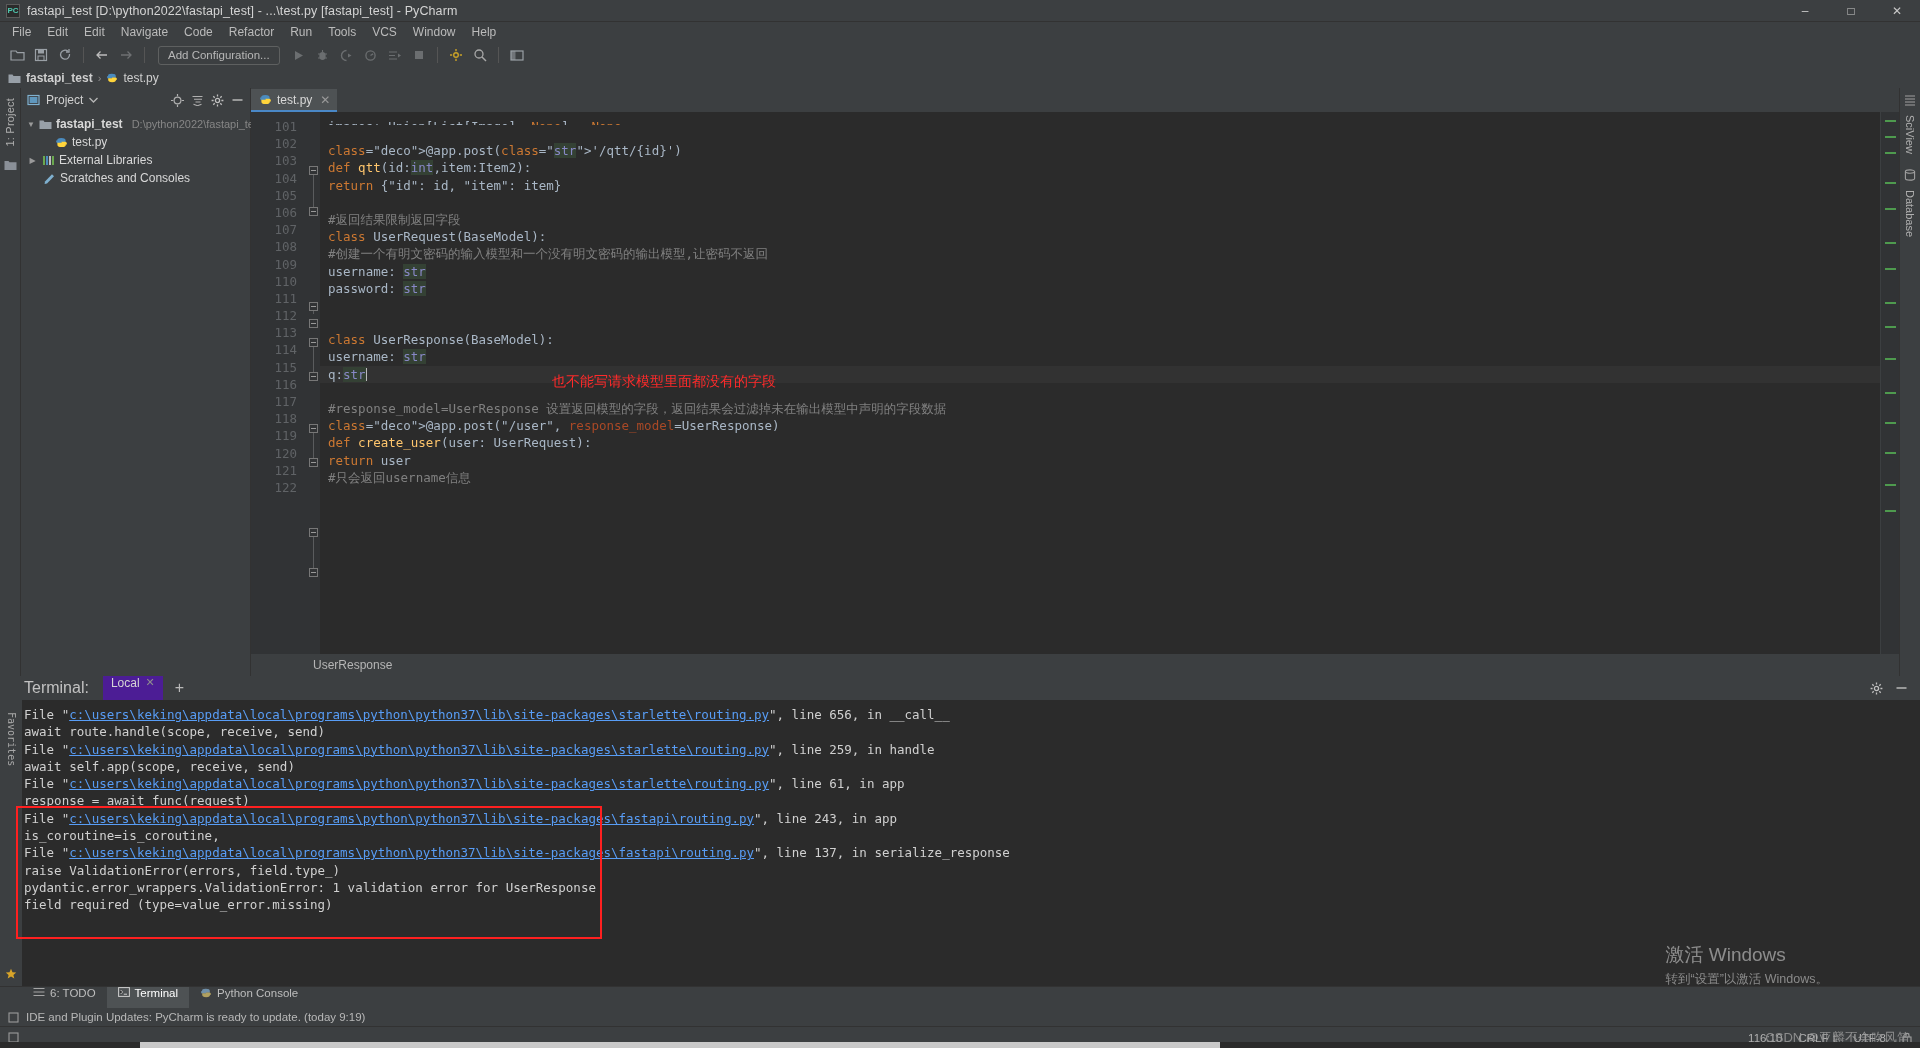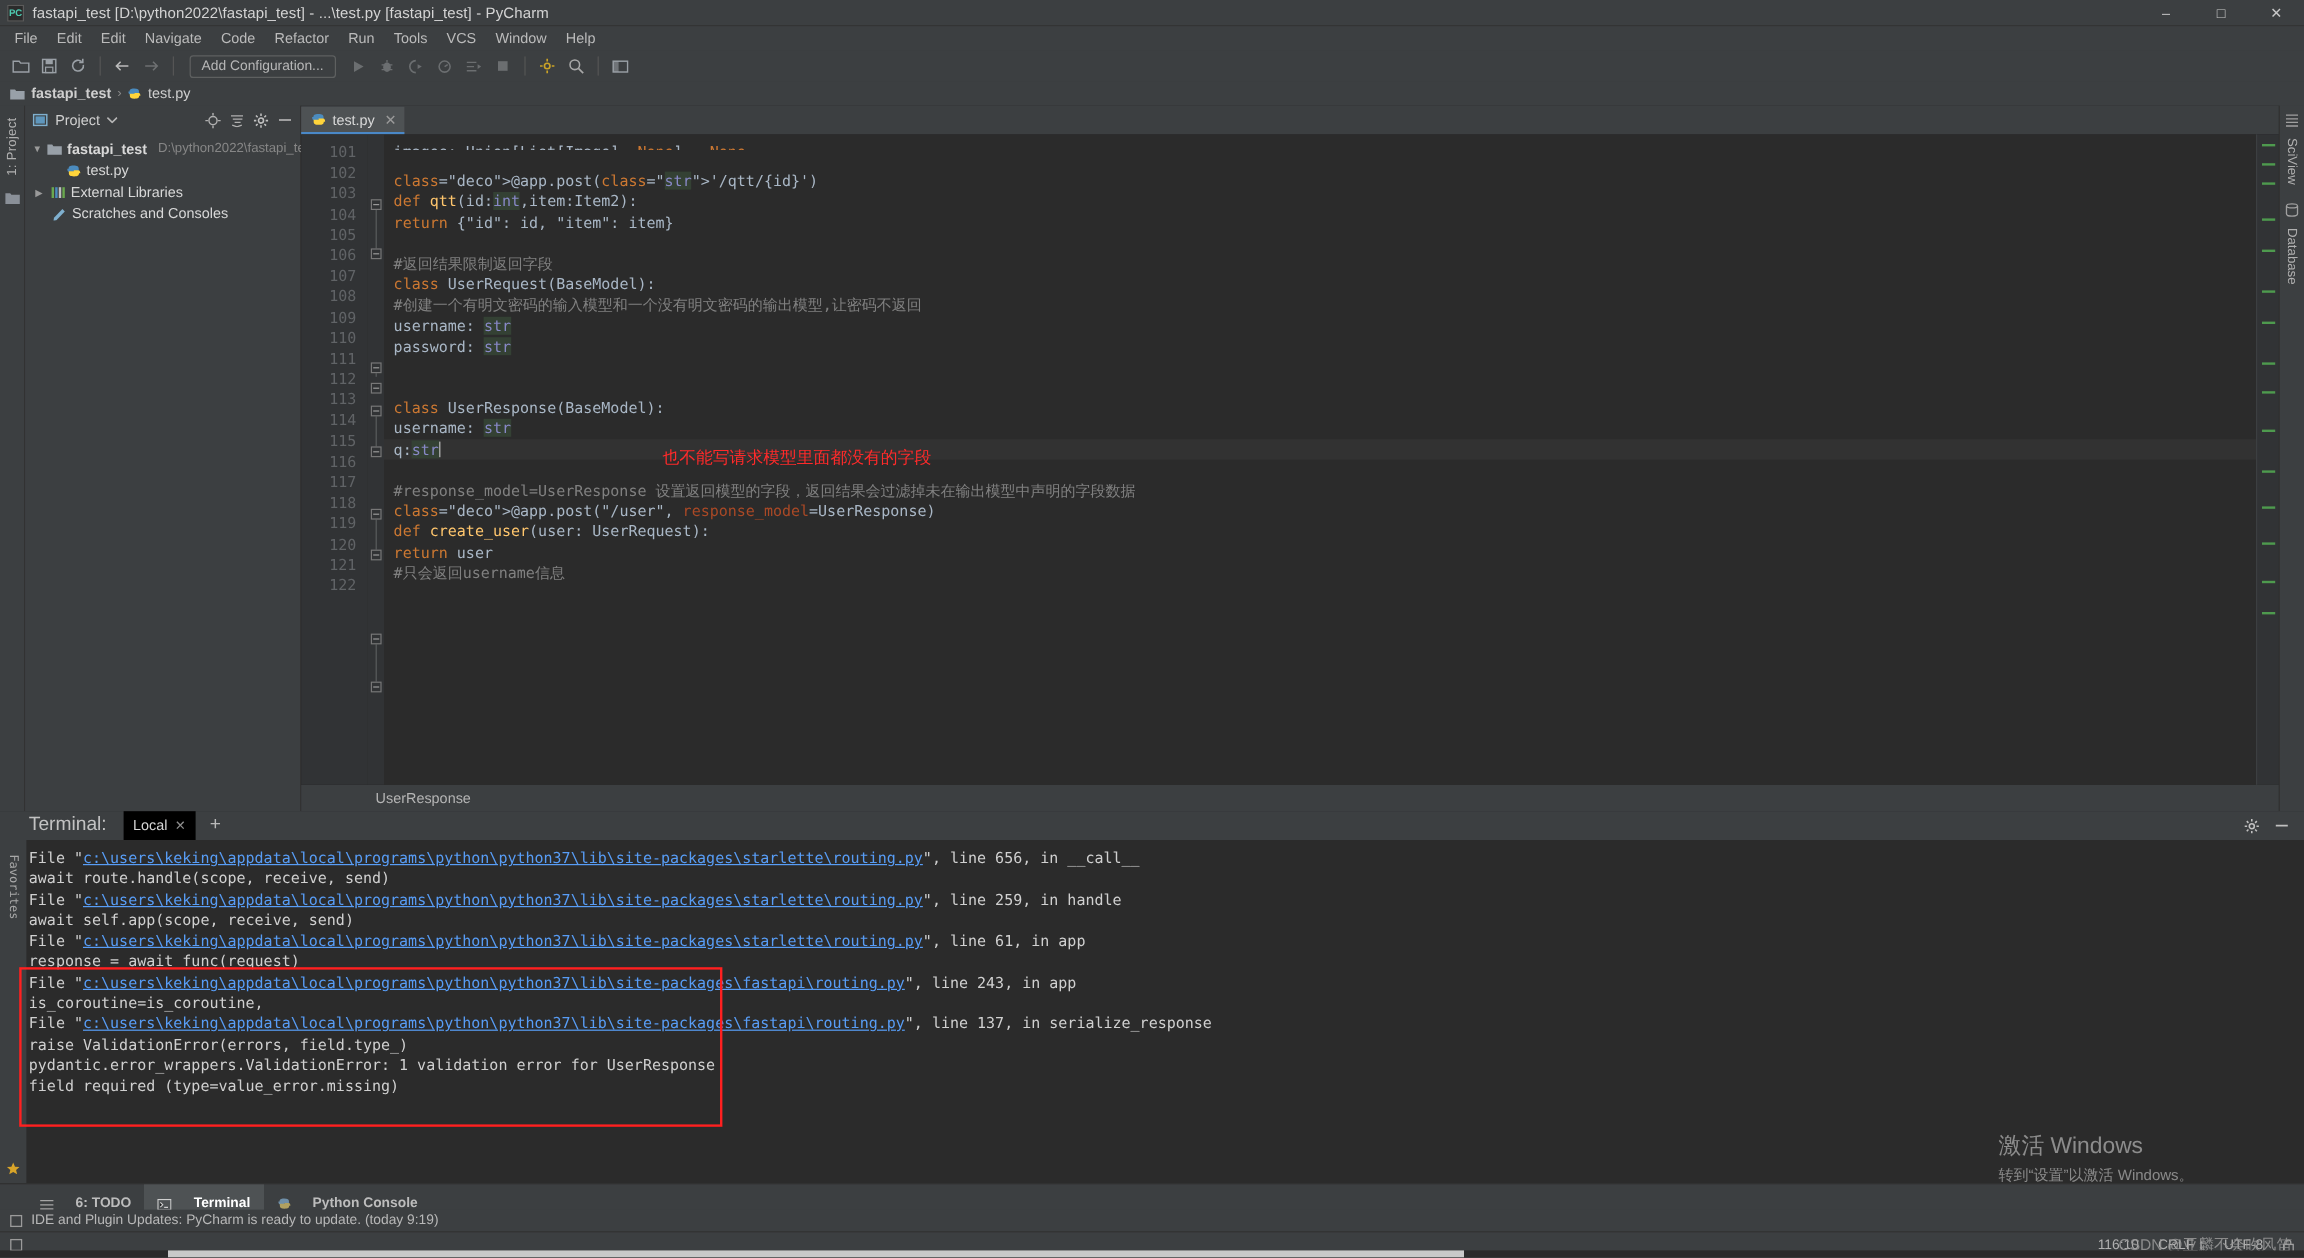--- a/index.html
+++ b/index.html
@@ -134,21 +134,21 @@
     display:flex;flex-direction:column;align-items:center;padding-top:6px;gap:4px;
   }
   .rail-v-text{ writing-mode:vertical-rl;color:#b0b0b0;font-size:11px;padding:5px 0; }
 
   
   .term-panel{ height:310px;background:#2b2b2b;display:flex;flex-direction:column;flex:0 0 310px; }
   .term-head{
     height:24px;background:#3c3f41;display:flex;align-items:center;padding-left:24px;gap:0;flex:0 0 24px;
   }
   .term-label{ color:#c2c2c2;font-size:16px;margin-right:14px; }
-  .term-tab{ background:#000000;height:24px;display:flex;align-items:center;padding:0 8px;gap:6px; }
+  .term-tab{ background:#4c1d95;height:24px;display:flex;align-items:flex-start;padding:0 8px;gap:6px; }
   .term-tab span{ color:#d5d5d5;font-size:12px; }
   .term-plus{ color:#b9b9b9;font-size:16px;padding:0 12px; }
   .term-head-right{ margin-left:auto;display:flex;align-items:center;gap:12px;padding-right:12px; }
 
   .term-body{
     flex:1 1 auto;background:#2b2b2b;position:relative;overflow:hidden;
     font-family:"DejaVu Sans Mono",monospace;font-size:12.5px;color:#d0d0d0;
     padding:6px 0 0 24px;
   }
   .tl{ height:17.3px;line-height:17.3px;white-space:nowrap; }
@@ -160,21 +160,21 @@
     position:absolute;left:0;top:0;bottom:0;width:22px;background:#3c3f41;
     display:flex;flex-direction:column;align-items:center;
   }
   .term-rail-txt{ writing-mode:vertical-rl;color:#a8a8a8;font-size:10px;padding-top:12px; }
 
   
   .toolstrip{
     height:22px;background:#3c3f41;display:flex;align-items:center;padding-left:22px;gap:0;flex:0 0 22px;
     border-top:1px solid #323232;
   }
-  .tool-item{ display:flex;align-items:flex-end;gap:18px;padding:0 11px;height:22px;color:#bdbdbd;font-size:11.5px;font-weight:bold; }
+  .tool-item{ display:flex;align-items:flex-start;gap:5px;padding:0 11px;height:22px;color:#bdbdbd;font-size:11.5px; }
   .tool-item.active{ background:#4e5254;color:#ffffff; }
 
   .notif{ height:18px;background:#3c3f41;display:flex;align-items:center;padding-left:8px;gap:7px;flex:0 0 18px; }
   .notif span{ color:#b8b8b8;font-size:11.5px; }
 
   .statusbar{
     height:22px;background:#3c3f41;display:flex;align-items:center;padding:0 8px;flex:0 0 22px;
     border-top:1px solid #323232;
   }
   .sb-right{ margin-left:auto;display:flex;align-items:center;gap:16px; }

